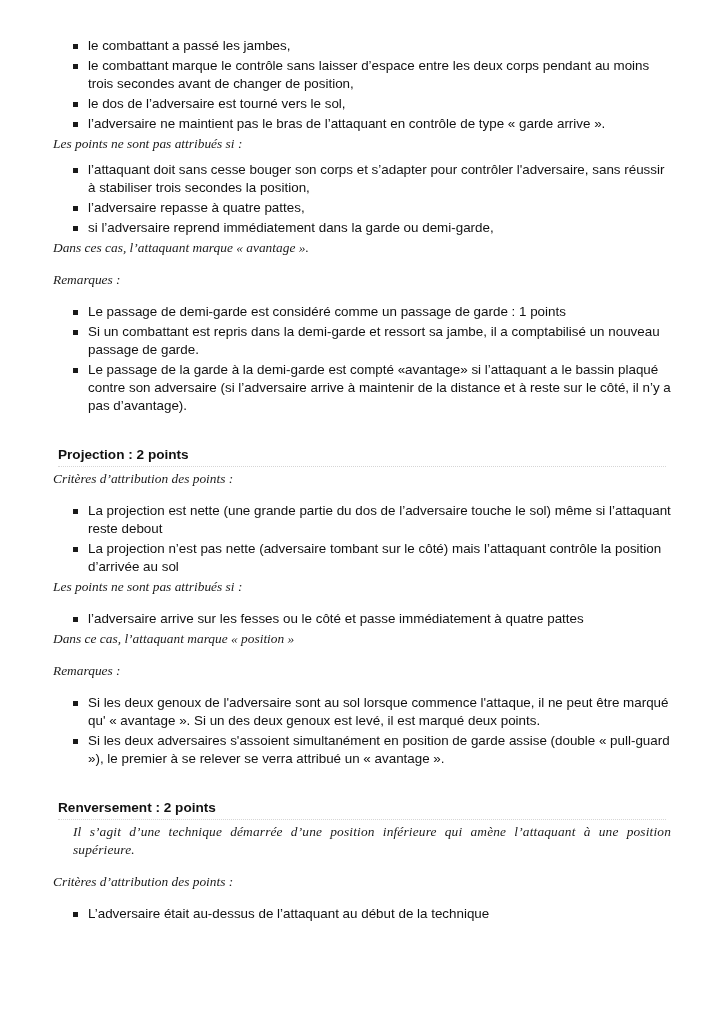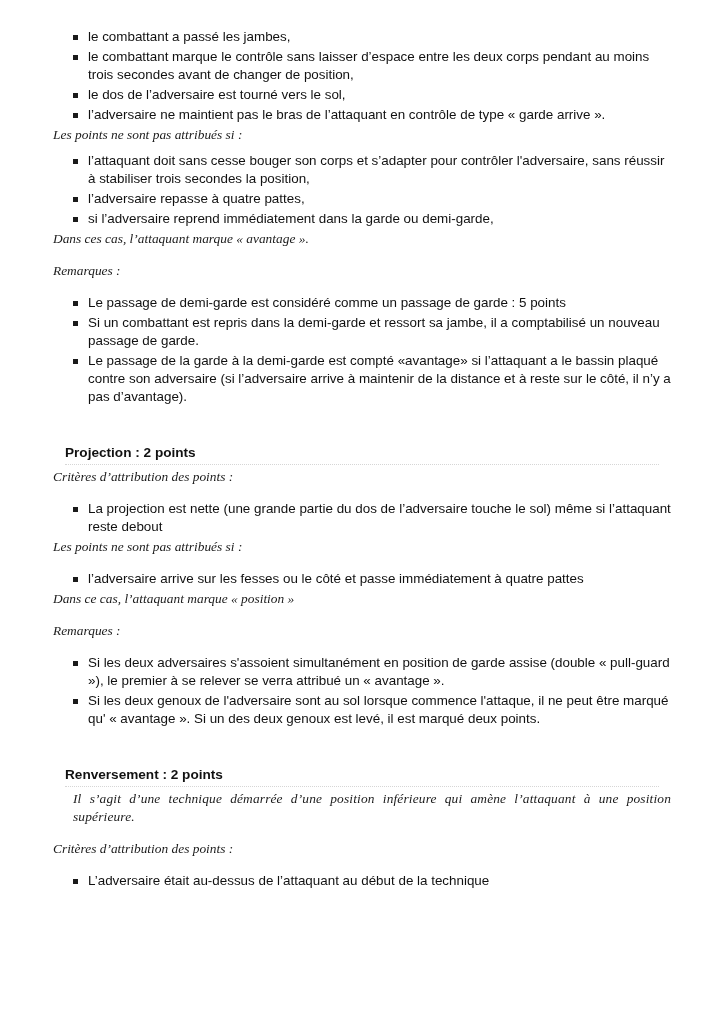--- a/index.html
+++ b/index.html
@@ -10,21 +10,21 @@
     body {
       width: 724px;
       height: 1024px;
       overflow: hidden;
       position: relative;
       color: #000000;
     }
     .page {
       position: absolute;
       left: 53px;
-      top: 28px;
+      top: 37px;
       width: 618px;
     }
     .serif {
       font-family: "Liberation Serif", "DejaVu Serif", serif;
       font-size: 13.4px;
       line-height: 18px;
       color: #1a1a1a;
     }
     .sans {
       font-family: "Liberation Sans", "DejaVu Sans", sans-serif;
@@ -50,21 +50,21 @@
       background: #1a1a1a;
     }
     p.para {
       margin: 0;
       font-style: italic;
     }
     .gap-s { height: 8px; }
     .gap-m { height: 14px; }
     .gap-l { height: 24px; }
     h3.section-heading {
-      margin: 12px;
+      margin: 5px;
       font-family: "Liberation Sans", "DejaVu Sans", sans-serif;
       font-weight: bold;
       font-size: 13.6px;
       line-height: 18px;
       color: #111111;
       padding-bottom: 2px;
       border-bottom: 1px dotted #d6d6d6;
       margin-bottom: 3px;
     }
     p.justify {
@@ -95,51 +95,52 @@
     <li><span class="bullet"></span><span>si l’adversaire reprend immédiatement dans la garde ou demi-garde,</span></li>
   </ul>
 
   <p class="para serif" style="margin-top:2px">Dans ces cas, l’attaquant marque « avantage ».</p>
   <div class="gap-m"></div>
 
   <p class="para serif">Remarques :</p>
   <div class="gap-m"></div>
 
   <ul class="bullets sans">
-    <li><span class="bullet"></span><span>Le passage de demi-garde est considéré comme un passage de garde : 5 points</span></li>
+    <li><span class="bullet"></span><span>Le passage de demi-garde est considéré comme un passage de garde : 1 points</span></li>
     <li><span class="bullet"></span><span>Si un combattant est repris dans la demi-garde et ressort sa jambe, il a comptabilisé un nouveau passage de garde.</span></li>
     <li><span class="bullet"></span><span>Le passage de la garde à la demi-garde est compté «avantage» si l’attaquant a le bassin plaqué contre son adversaire (si l’adversaire arrive à maintenir de la distance et à reste sur le côté, il n’y a pas d’avantage).</span></li>
   </ul>
 
   <div class="gap-l"></div>
 
   <h3 class="section-heading">Projection : 2 points</h3>
   <p class="para serif">Critères d’attribution des points :</p>
   <div class="gap-m"></div>
 
   <ul class="bullets sans">
     <li><span class="bullet"></span><span>La projection est nette (une grande partie du dos de l’adversaire touche le sol) même si l’attaquant reste debout</span></li>
+    <li><span class="bullet"></span><span>La projection n’est pas nette (adversaire tombant sur le côté) mais l’attaquant contrôle la position d’arrivée au sol</span></li>
   </ul>
 
   <p class="para serif">Les points ne sont pas attribués si :</p>
   <div class="gap-m"></div>
 
   <ul class="bullets sans">
     <li><span class="bullet"></span><span>l’adversaire arrive sur les fesses ou le côté et passe immédiatement à quatre pattes</span></li>
   </ul>
 
   <p class="para serif">Dans ce cas, l’attaquant marque « position »</p>
   <div class="gap-m"></div>
 
   <p class="para serif">Remarques :</p>
   <div class="gap-m"></div>
 
   <ul class="bullets sans">
+    <li><span class="bullet"></span><span>Si les deux genoux de l'adversaire sont au sol lorsque commence l'attaque, il ne peut être marqué qu' « avantage ». Si un des deux genoux est levé, il est marqué deux points.</span></li>
     <li><span class="bullet"></span><span>Si les deux adversaires s'assoient simultanément en position de garde assise (double « pull-guard »), le premier à se relever se verra attribué un « avantage ».</span></li>
-    <li><span class="bullet"></span><span>Si les deux genoux de l'adversaire sont au sol lorsque commence l'attaque, il ne peut être marqué qu' « avantage ». Si un des deux genoux est levé, il est marqué deux points.</span></li>
   </ul>
 
   <div class="gap-l"></div>
 
   <h3 class="section-heading">Renversement : 2 points</h3>
   <p class="para serif justify">Il s’agit d’une technique démarrée d’une position inférieure qui amène l’attaquant à une position supérieure.</p>
   <div class="gap-m"></div>
 
   <p class="para serif">Critères d’attribution des points :</p>
   <div class="gap-m"></div>

